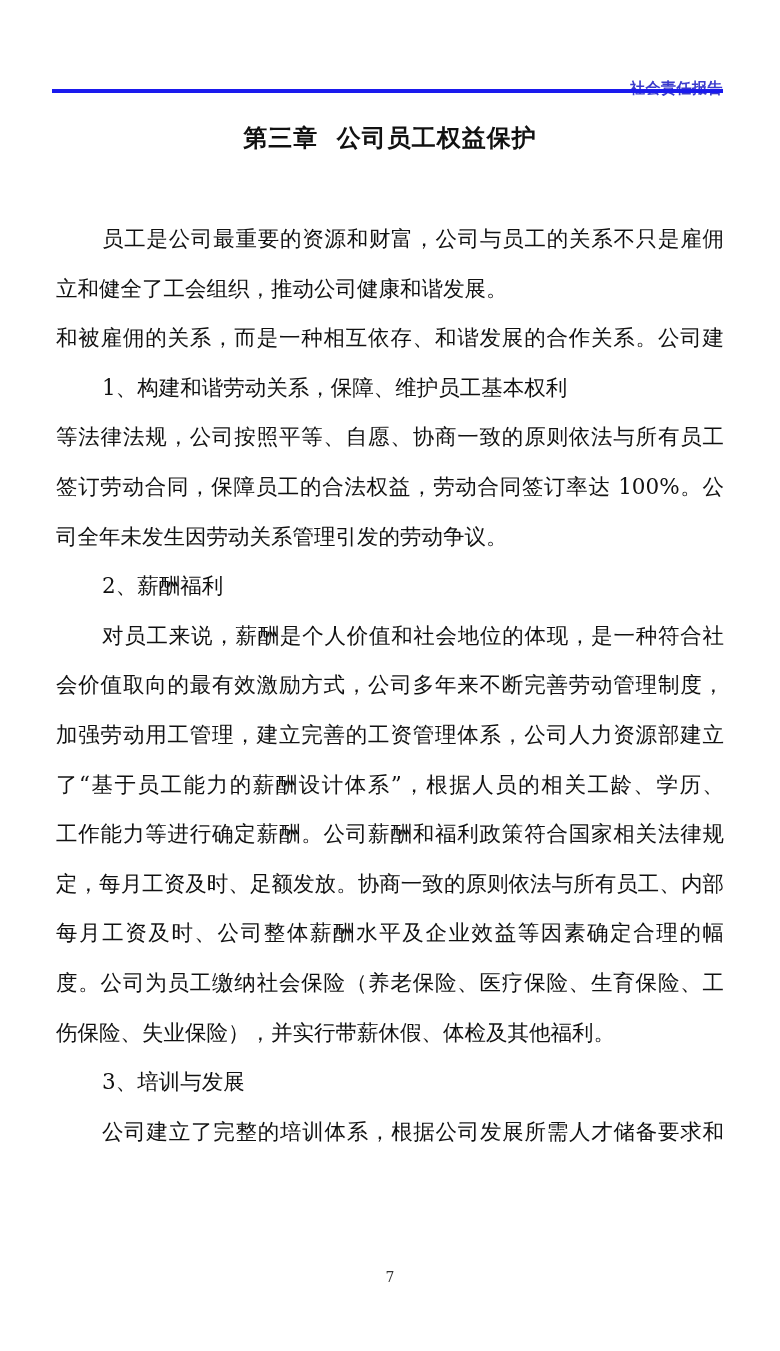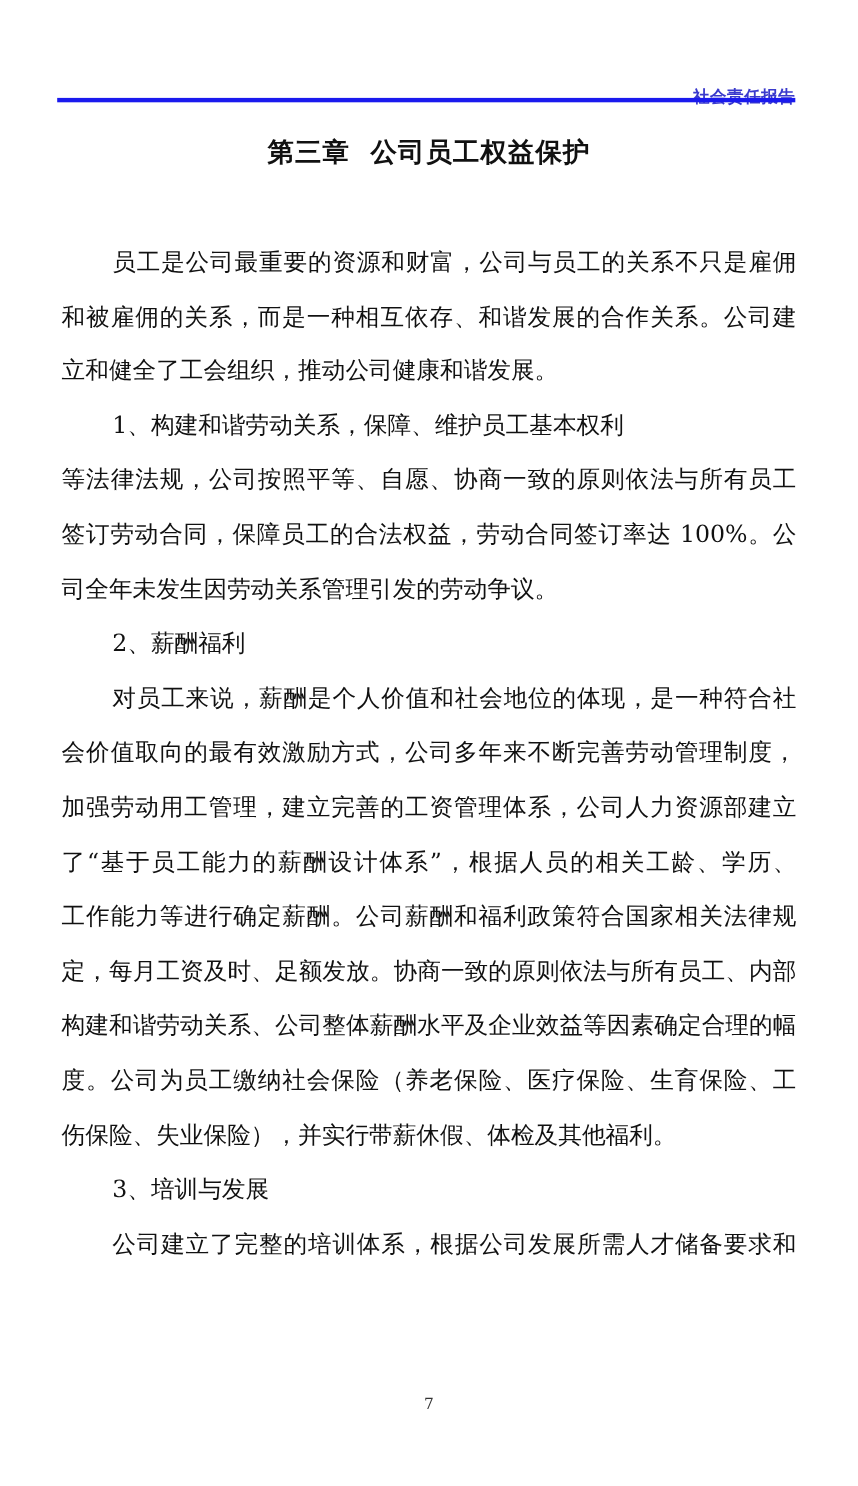--- a/index.html
+++ b/index.html
@@ -91,40 +91,40 @@
 <div class="page-header">
   <span class="header-label">社会责任报告</span>
 </div>
 <div class="header-rule"></div>
 
 <div class="chapter-title">第三章  公司员工权益保护</div>
 
 <div class="body-text">
   <div>
     <div class="line indent">员工是公司最重要的资源和财富，公司与员工的关系不只是雇佣</div>
+    <div class="line last">立和健全了工会组织，推动公司健康和谐发展。</div>
     <div class="line">和被雇佣的关系，而是一种相互依存、和谐发展的合作关系。公司建</div>
-    <div class="line last">立和健全了工会组织，推动公司健康和谐发展。</div>
   </div>
 
   <div>
     <div class="line indent last">1、构建和谐劳动关系，保障、维护员工基本权利</div>
     <div class="line">等法律法规，公司按照平等、自愿、协商一致的原则依法与所有员工</div>
     <div class="line">签订劳动合同，保障员工的合法权益，劳动合同签订率达 100%。公</div>
     <div class="line last">司全年未发生因劳动关系管理引发的劳动争议。</div>
   </div>
 
   <div>
     <div class="line indent last">2、薪酬福利</div>
     <div class="line indent">对员工来说，薪酬是个人价值和社会地位的体现，是一种符合社</div>
     <div class="line">会价值取向的最有效激励方式，公司多年来不断完善劳动管理制度，</div>
     <div class="line">加强劳动用工管理，建立完善的工资管理体系，公司人力资源部建立</div>
     <div class="line">了“基于员工能力的薪酬设计体系”，根据人员的相关工龄、学历、</div>
     <div class="line">工作能力等进行确定薪酬。公司薪酬和福利政策符合国家相关法律规</div>
     <div class="line">定，每月工资及时、足额发放。协商一致的原则依法与所有员工、内部</div>
-    <div class="line">构建和谐劳动关系、公司整体薪酬水平及企业效益等因素确定合理的幅</div>
+    <div class="line">每月工资及时、公司整体薪酬水平及企业效益等因素确定合理的幅</div>
     <div class="line">度。公司为员工缴纳社会保险（养老保险、医疗保险、生育保险、工</div>
     <div class="line last">伤保险、失业保险），并实行带薪休假、体检及其他福利。</div>
   </div>
 
   <div>
     <div class="line indent last">3、培训与发展</div>
     <div class="line indent">公司建立了完整的培训体系，根据公司发展所需人才储备要求和</div>
   </div>
 </div>
 

